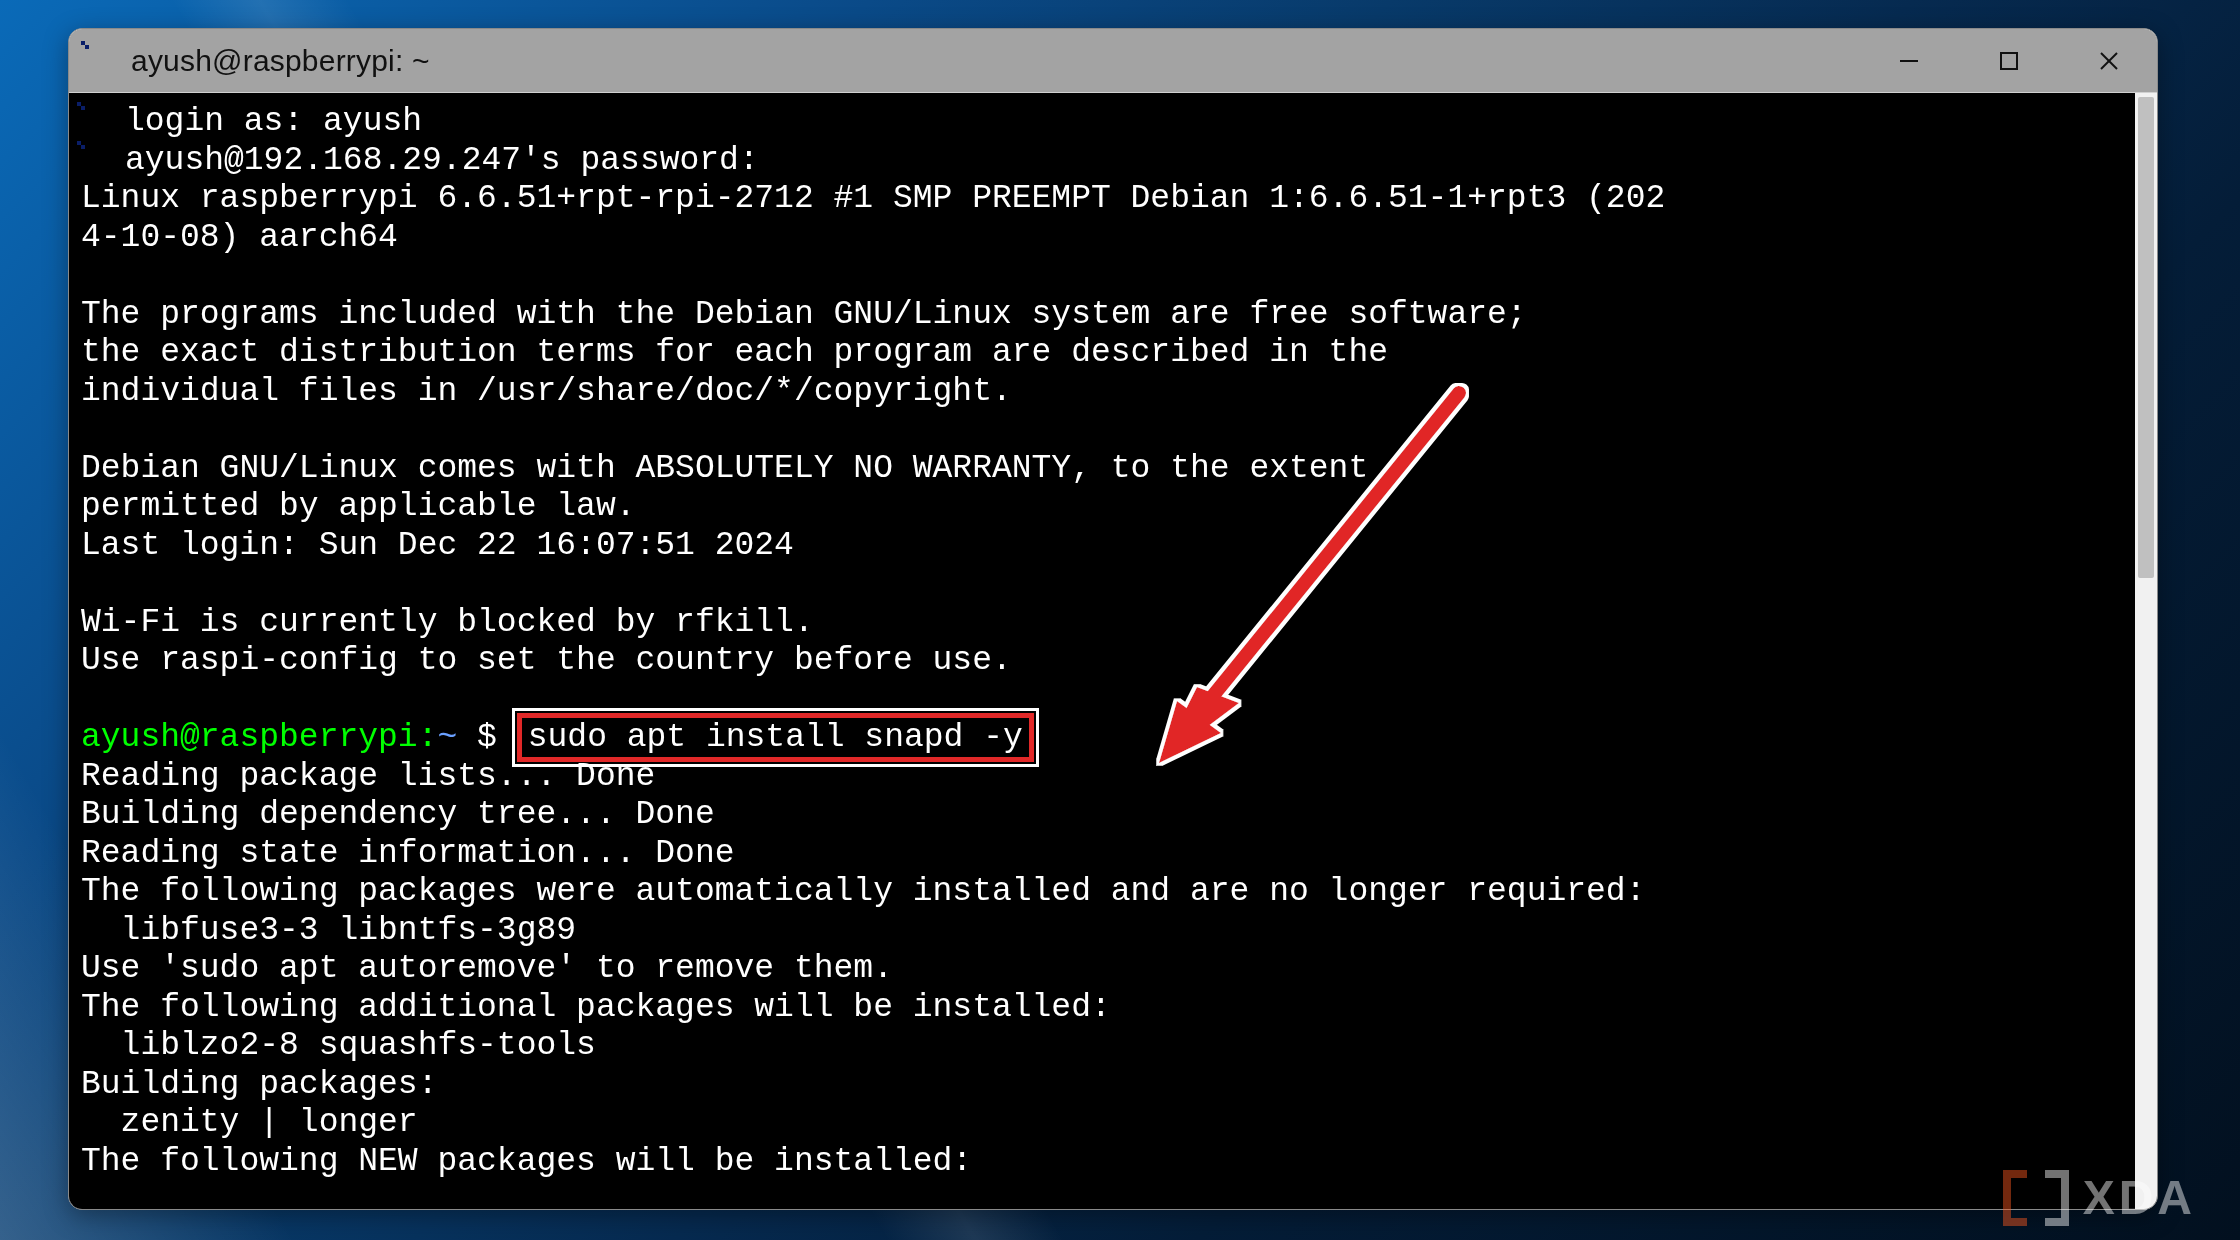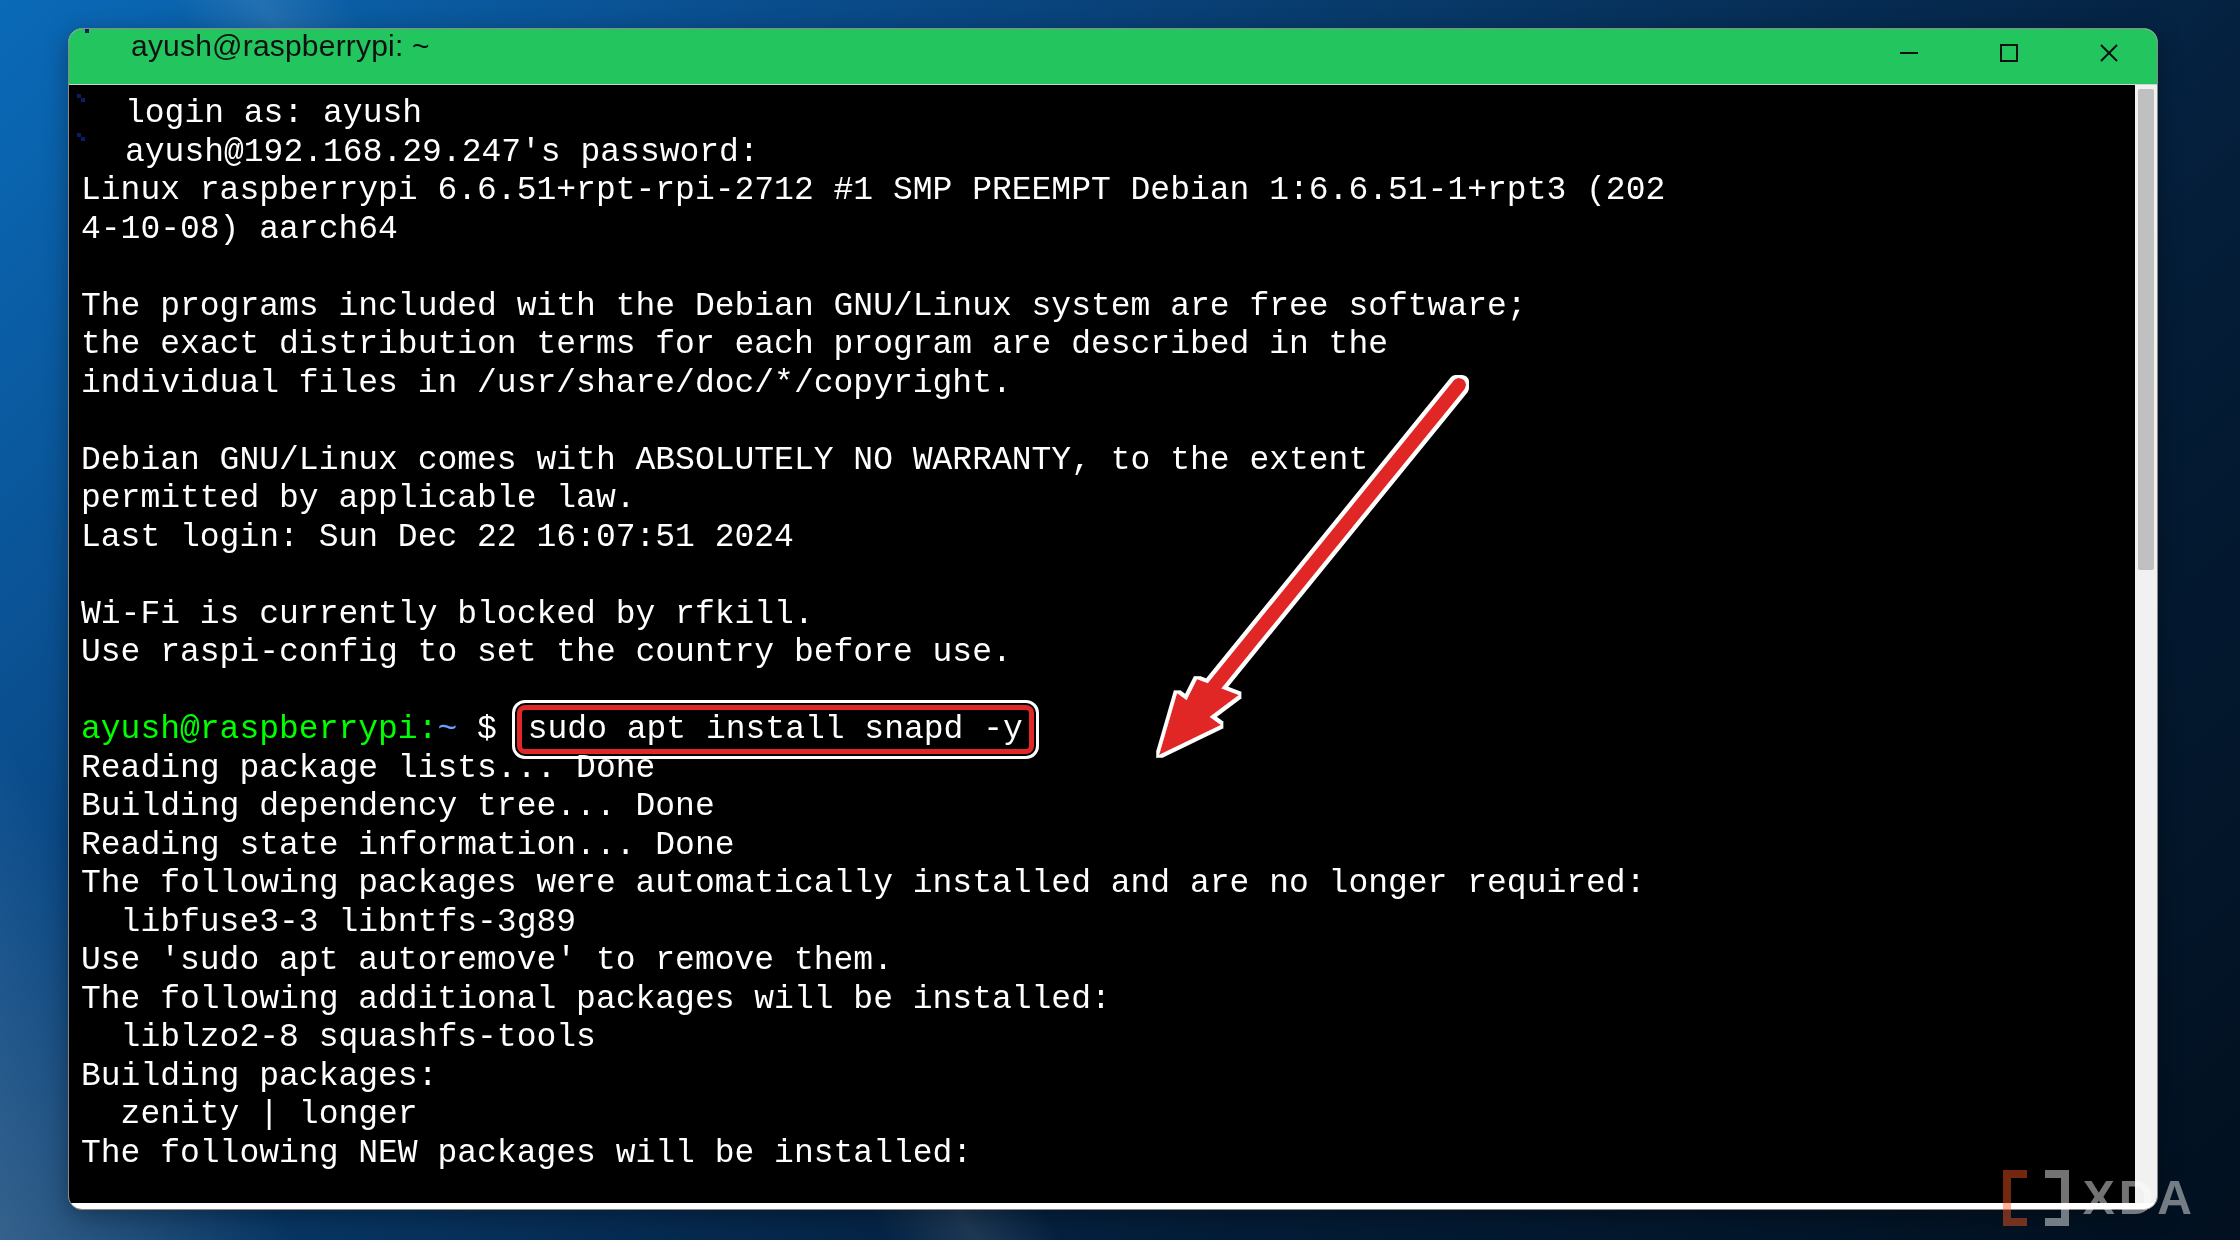--- a/index.html
+++ b/index.html
@@ -36,25 +36,25 @@
     width: 2088px;
     height: 1180px;          
     background: #ffffff;
     border: 1px solid #8a8a8a;
     border-radius: 14px;
     box-shadow: 0 6px 24px rgba(0,0,0,.35);
     overflow: hidden;
   }
 
   .titlebar {
-    height: 56px;
+    height: 64px;
     display: flex;
-    align-items: flex-start;
+    align-items: center;
     padding: 0 10px 0 16px;
-    background: #22c55e;
+    background: #a3a3a3;
     border-bottom: 1px solid #d0d0d0;
     box-sizing: border-box;
   }
   .titlebar .app-icon {
     width: 32px; height: 32px;
     margin-right: 14px;
     position: relative;
   }
   .titlebar .title-text {
     font-size: 30px;
@@ -97,21 +97,21 @@
   .prompt-user { color:#00ff00; }
   .prompt-tilde { color:#6aa0ff; }
   .prompt-dollar { color:#ffffff; }
 
   
   .hl-box {
     border: 5px solid #e12828;
     outline: 3px solid #ffffff;
     outline-offset: 2px;
     padding: 1px 6px;
-    border-radius: 8px;
+    border-radius: 0;
   }
 
   
   .arrow {
     position:absolute;
     left:1060px;
     top:280px;
     pointer-events:none;
   }
 

